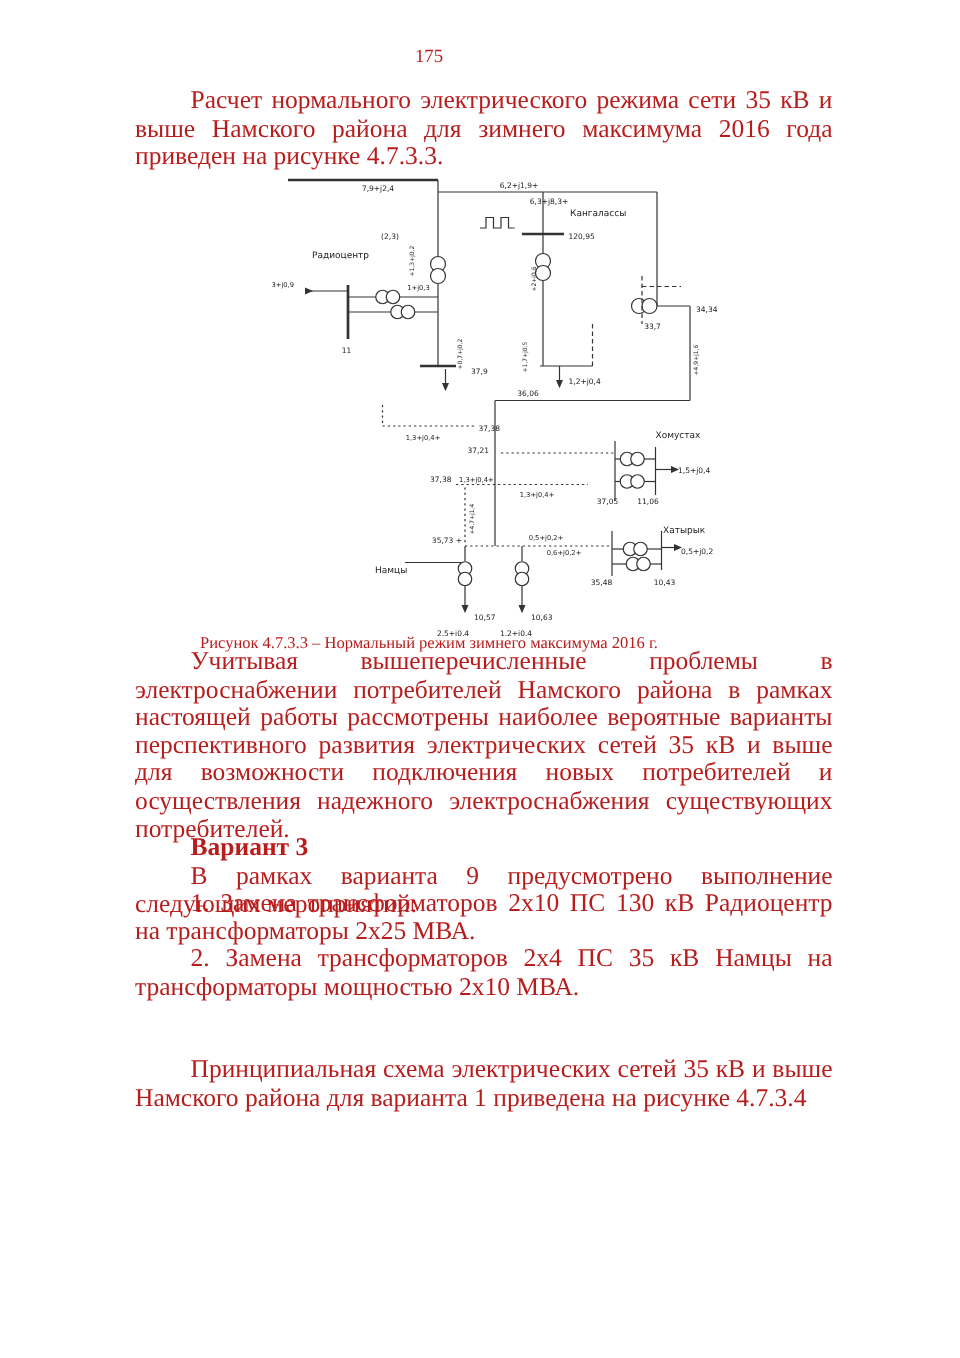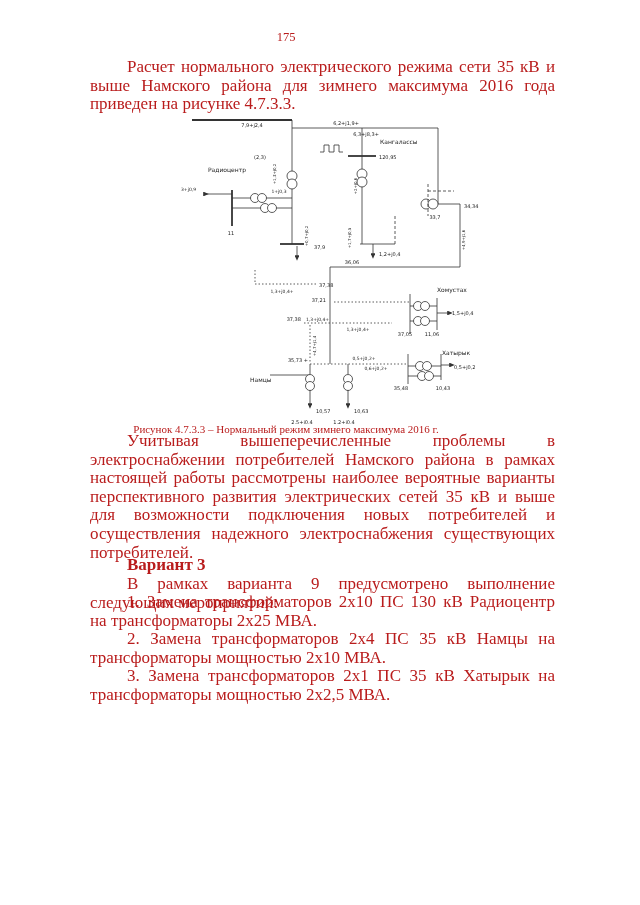--- a/index.html
+++ b/index.html
@@ -190,18 +190,18 @@
   </div>
 
   <div class="tb" id="it1">
     <p>1. Замена трансформаторов 2х10 ПС 130 кВ Радиоцентр на трансформаторы 2х25 МВА.</p>
   </div>
 
   <div class="tb" id="it2">
     <p>2. Замена трансформаторов 2х4 ПС 35 кВ Намцы на трансформаторы мощностью 2х10 МВА.</p>
   </div>
 
-  <div class="tb" id="it3">
-    <p>3. Замена трансформаторов 2х1 ПС 35 кВ Хатырык на трансформаторы мощностью 2х2,5 МВА.</p>
-  </div>
-
+
+  <div class="tb" id="cl">
+    <p>Принципиальная схема электрических сетей 35 кВ и выше Намского района для варианта 1 приведена на рисунке 4.7.3.4</p>
+  </div>
 
 </div>
 
 </body></html>

